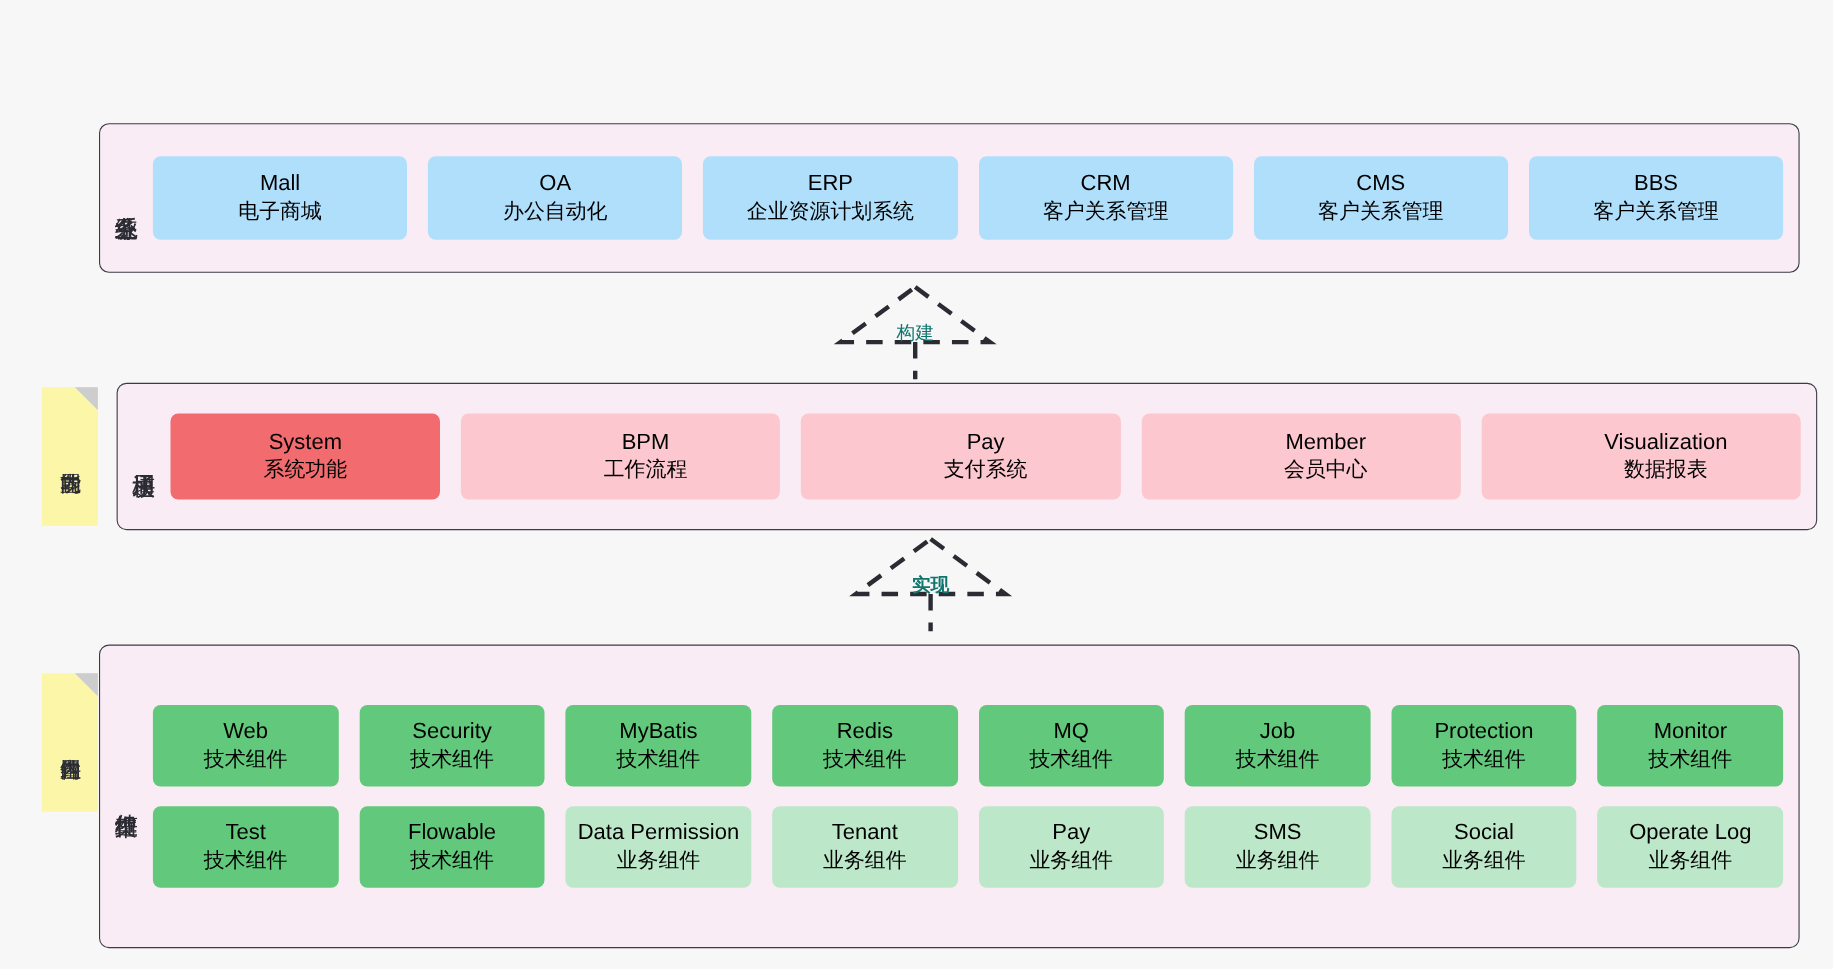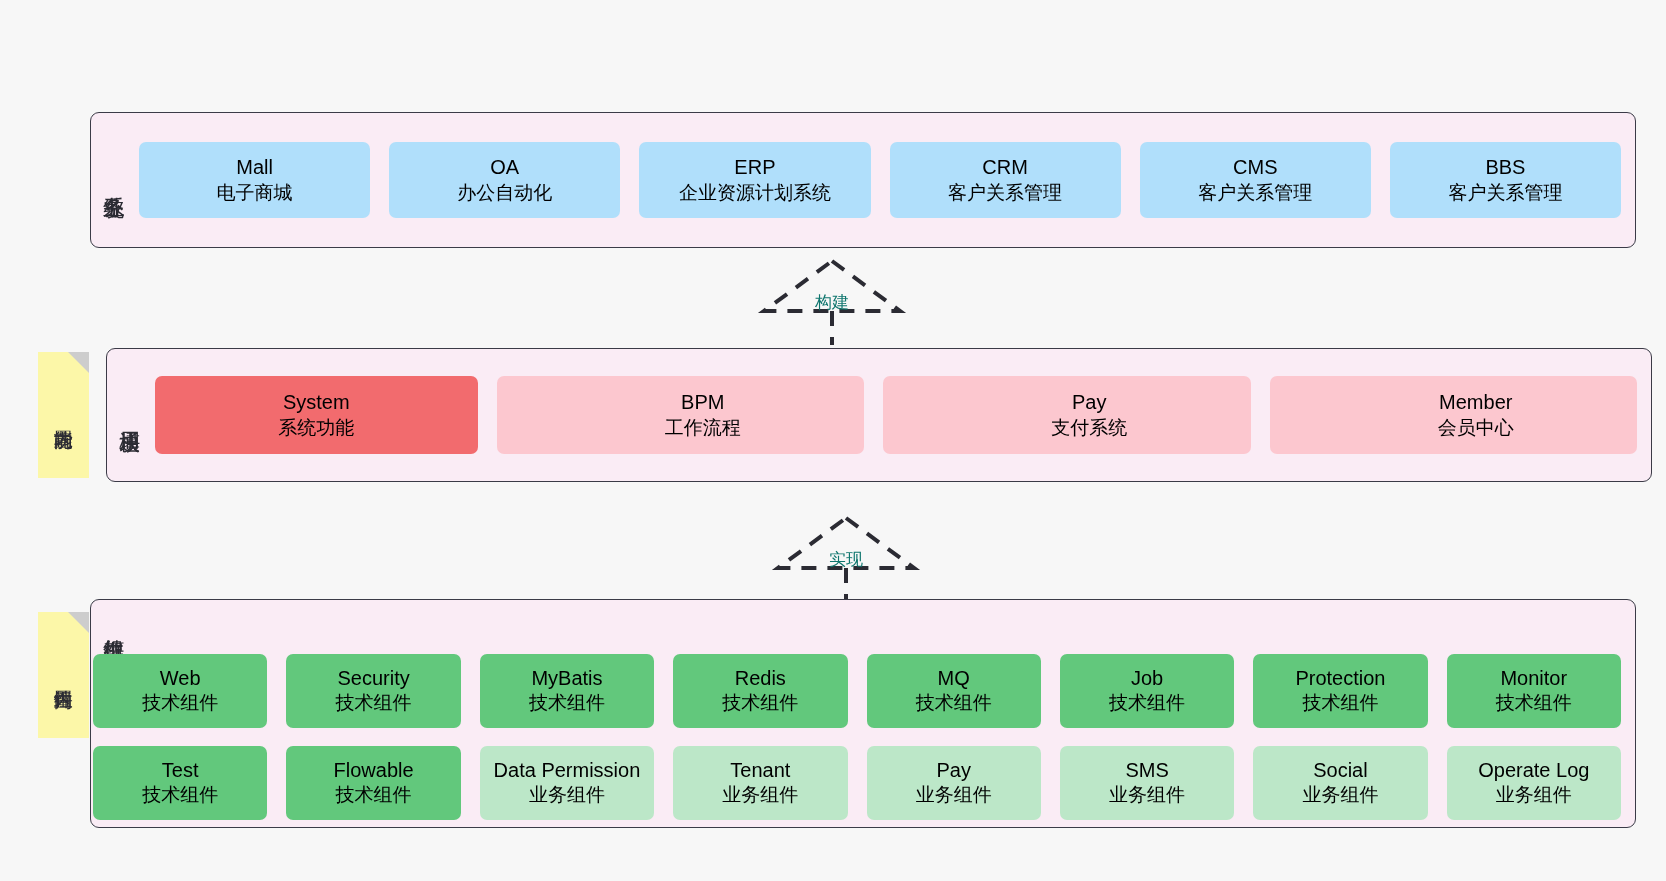--- a/index.html
+++ b/index.html
@@ -83,21 +83,21 @@
   
   .c-blue        { background: #b0dffb; }
   .c-red         { background: #f26b6e; }
   .c-pink        { background: #fcc7cf; padding-left: 47px; }
   .c-green       { background: #62c87c; }
   .c-greenlight  { background: #bce7c8; }
 
   
   #layer-business  { left: 90px;  top: 112px; width: 1546px; height: 136px; }
   #layer-common    { left: 90px;  top: 348px; width: 1546px; height: 134px; margin-left: 16px; }
-  #layer-framework { left: 90px;  top: 599px; width: 1546px; height: 229px; flex-direction: column; }
+  #layer-framework { left: 90px;  top: 586px; width: 1546px; height: 276px; }
 
   #layer-business  .card { height: 76px; }
   #layer-common    .card { height: 78px; }
   #layer-framework .card { height: 74px; }
 
   
   .note {
     position: absolute;
     background: #fcf7a8;
     box-sizing: border-box;
@@ -132,21 +132,21 @@
   .arrow-label {
     position: absolute;
     font-size: 17px;
     color: #0f766e;
     background: transparent;
     white-space: nowrap;
     line-height: 1;
   }
   #arrow-build  { left: 752px; top: 255px; width: 160px; height: 90px; }
   #arrow-build .arrow-label  { left: 63px; top: 39px; }
-  #arrow-impl   { left: 766px; top: 512px; width: 160px; height: 90px; }
+  #arrow-impl   { left: 766px; top: 484px; width: 160px; height: 90px; font-weight: bold; }
   #arrow-impl .arrow-label   { left: 63px; top: 39px; }
 </style>
 </head>
 <body>
 
 <div id="stage">
 
   <div class="layer" id="layer-business">
     <div class="layer-title">业务系统</div>
     <div class="layer-body">
@@ -206,20 +206,24 @@
           <div class="cn">工作流程</div>
         </div>
         <div class="card c-pink">
           <div class="en">Pay</div>
           <div class="cn">支付系统</div>
         </div>
         <div class="card c-pink">
           <div class="en">Member</div>
           <div class="cn">会员中心</div>
         </div>
+        <div class="card c-pink">
+          <div class="en">Visualization</div>
+          <div class="cn">数据报表</div>
+        </div>
       </div>
     </div>
   </div>
 
   <div class="arrow-wrap" id="arrow-impl">
     <svg width="160" height="90" viewBox="0 0 160 90">
       <path d="M 80 6 L 148 56 L 12 56 Z" fill="none" stroke="#2b2b33" stroke-width="4" stroke-dasharray="15,11" stroke-linecap="butt"></path>
       <path d="M 80 56 L 80 90" fill="none" stroke="#2b2b33" stroke-width="4" stroke-dasharray="15,11"></path>
     </svg>
     <span class="arrow-label">实现</span>

